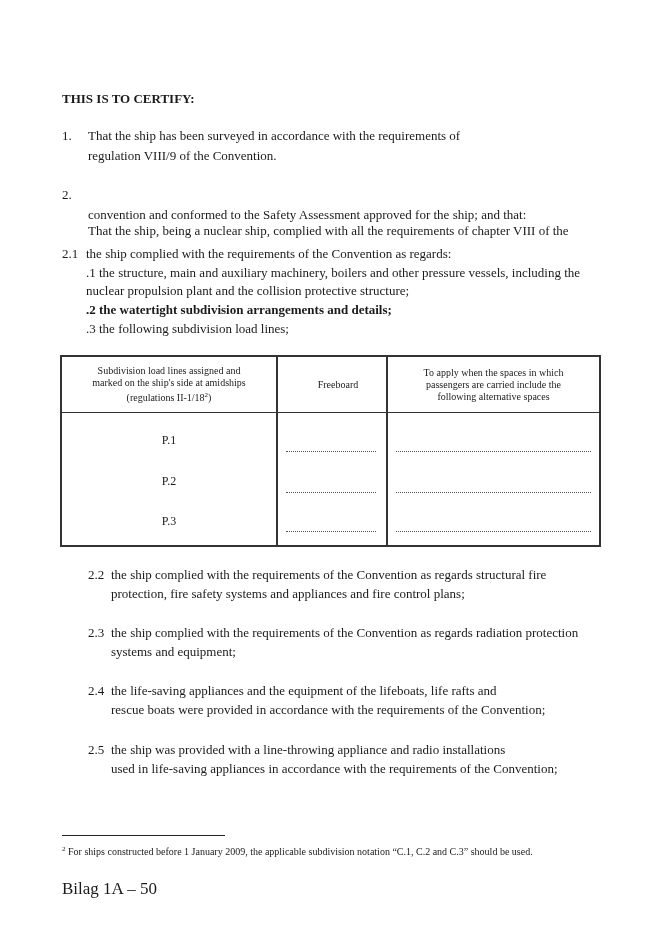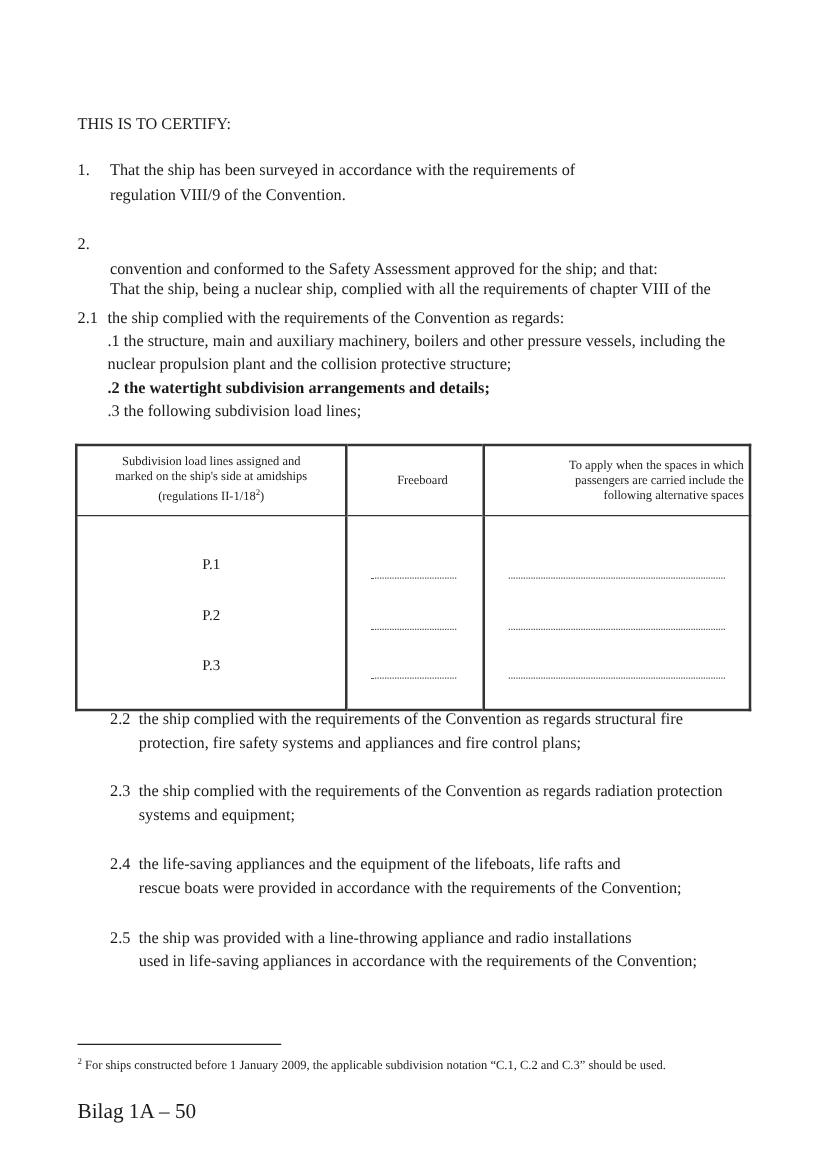--- a/index.html
+++ b/index.html
@@ -3,36 +3,36 @@
   <meta charset="utf-8">
   <style>
     html, body { margin: 0; padding: 0; background: #ffffff; }
     body {
       width: 664px; height: 940px; position: relative; overflow: hidden;
       font-family: "Liberation Serif", "DejaVu Serif", serif;
       color: #1a1a1a;
     }
     .abs { position: absolute; white-space: nowrap; }
     .p { font-size: 13px; line-height: 20px; }
-    .heading { left: 62px; top: 91px; font-size: 13px; }
+    .heading { left: 62px; top: 91px; font-size: 13px; font-weight: bold; }
 
     table.loadlines {
       position: absolute; left: 60px; top: 355px; width: 541px;
       border-collapse: collapse; border: 2px solid #333;
       font-size: 10px;
     }
     table.loadlines th {
       font-weight: normal; text-align: center; vertical-align: middle;
       height: 55px; line-height: 12px; padding: 0 4px;
       border-right: 2px solid #333;
       border-bottom: 1px solid #333;
     }
-    table.loadlines th:last-child { border-right: none; text-align: right; }
+    table.loadlines th:last-child { border-right: none; }
     table.loadlines td {
-      border-right: 2px solid #333; vertical-align: top; padding: 11px;
+      border-right: 2px solid #333; vertical-align: top; padding: 0;
     }
     table.loadlines td:last-child { border-right: none; }
     .pcell { position: relative; height: 132px; }
     .plabel { position: absolute; left: 0; right: 0; text-align: center; font-size: 12px; }
     .dots {
       position: absolute; border-bottom: 1px dotted #555; height: 0;
     }
     .fn-rule { position: absolute; left: 62px; top: 835px; width: 163px; border-top: 1px solid #222; }
     .footnote { left: 62px; top: 845px; font-size: 10px; }
     .footnote sup { font-size: 7px; }

